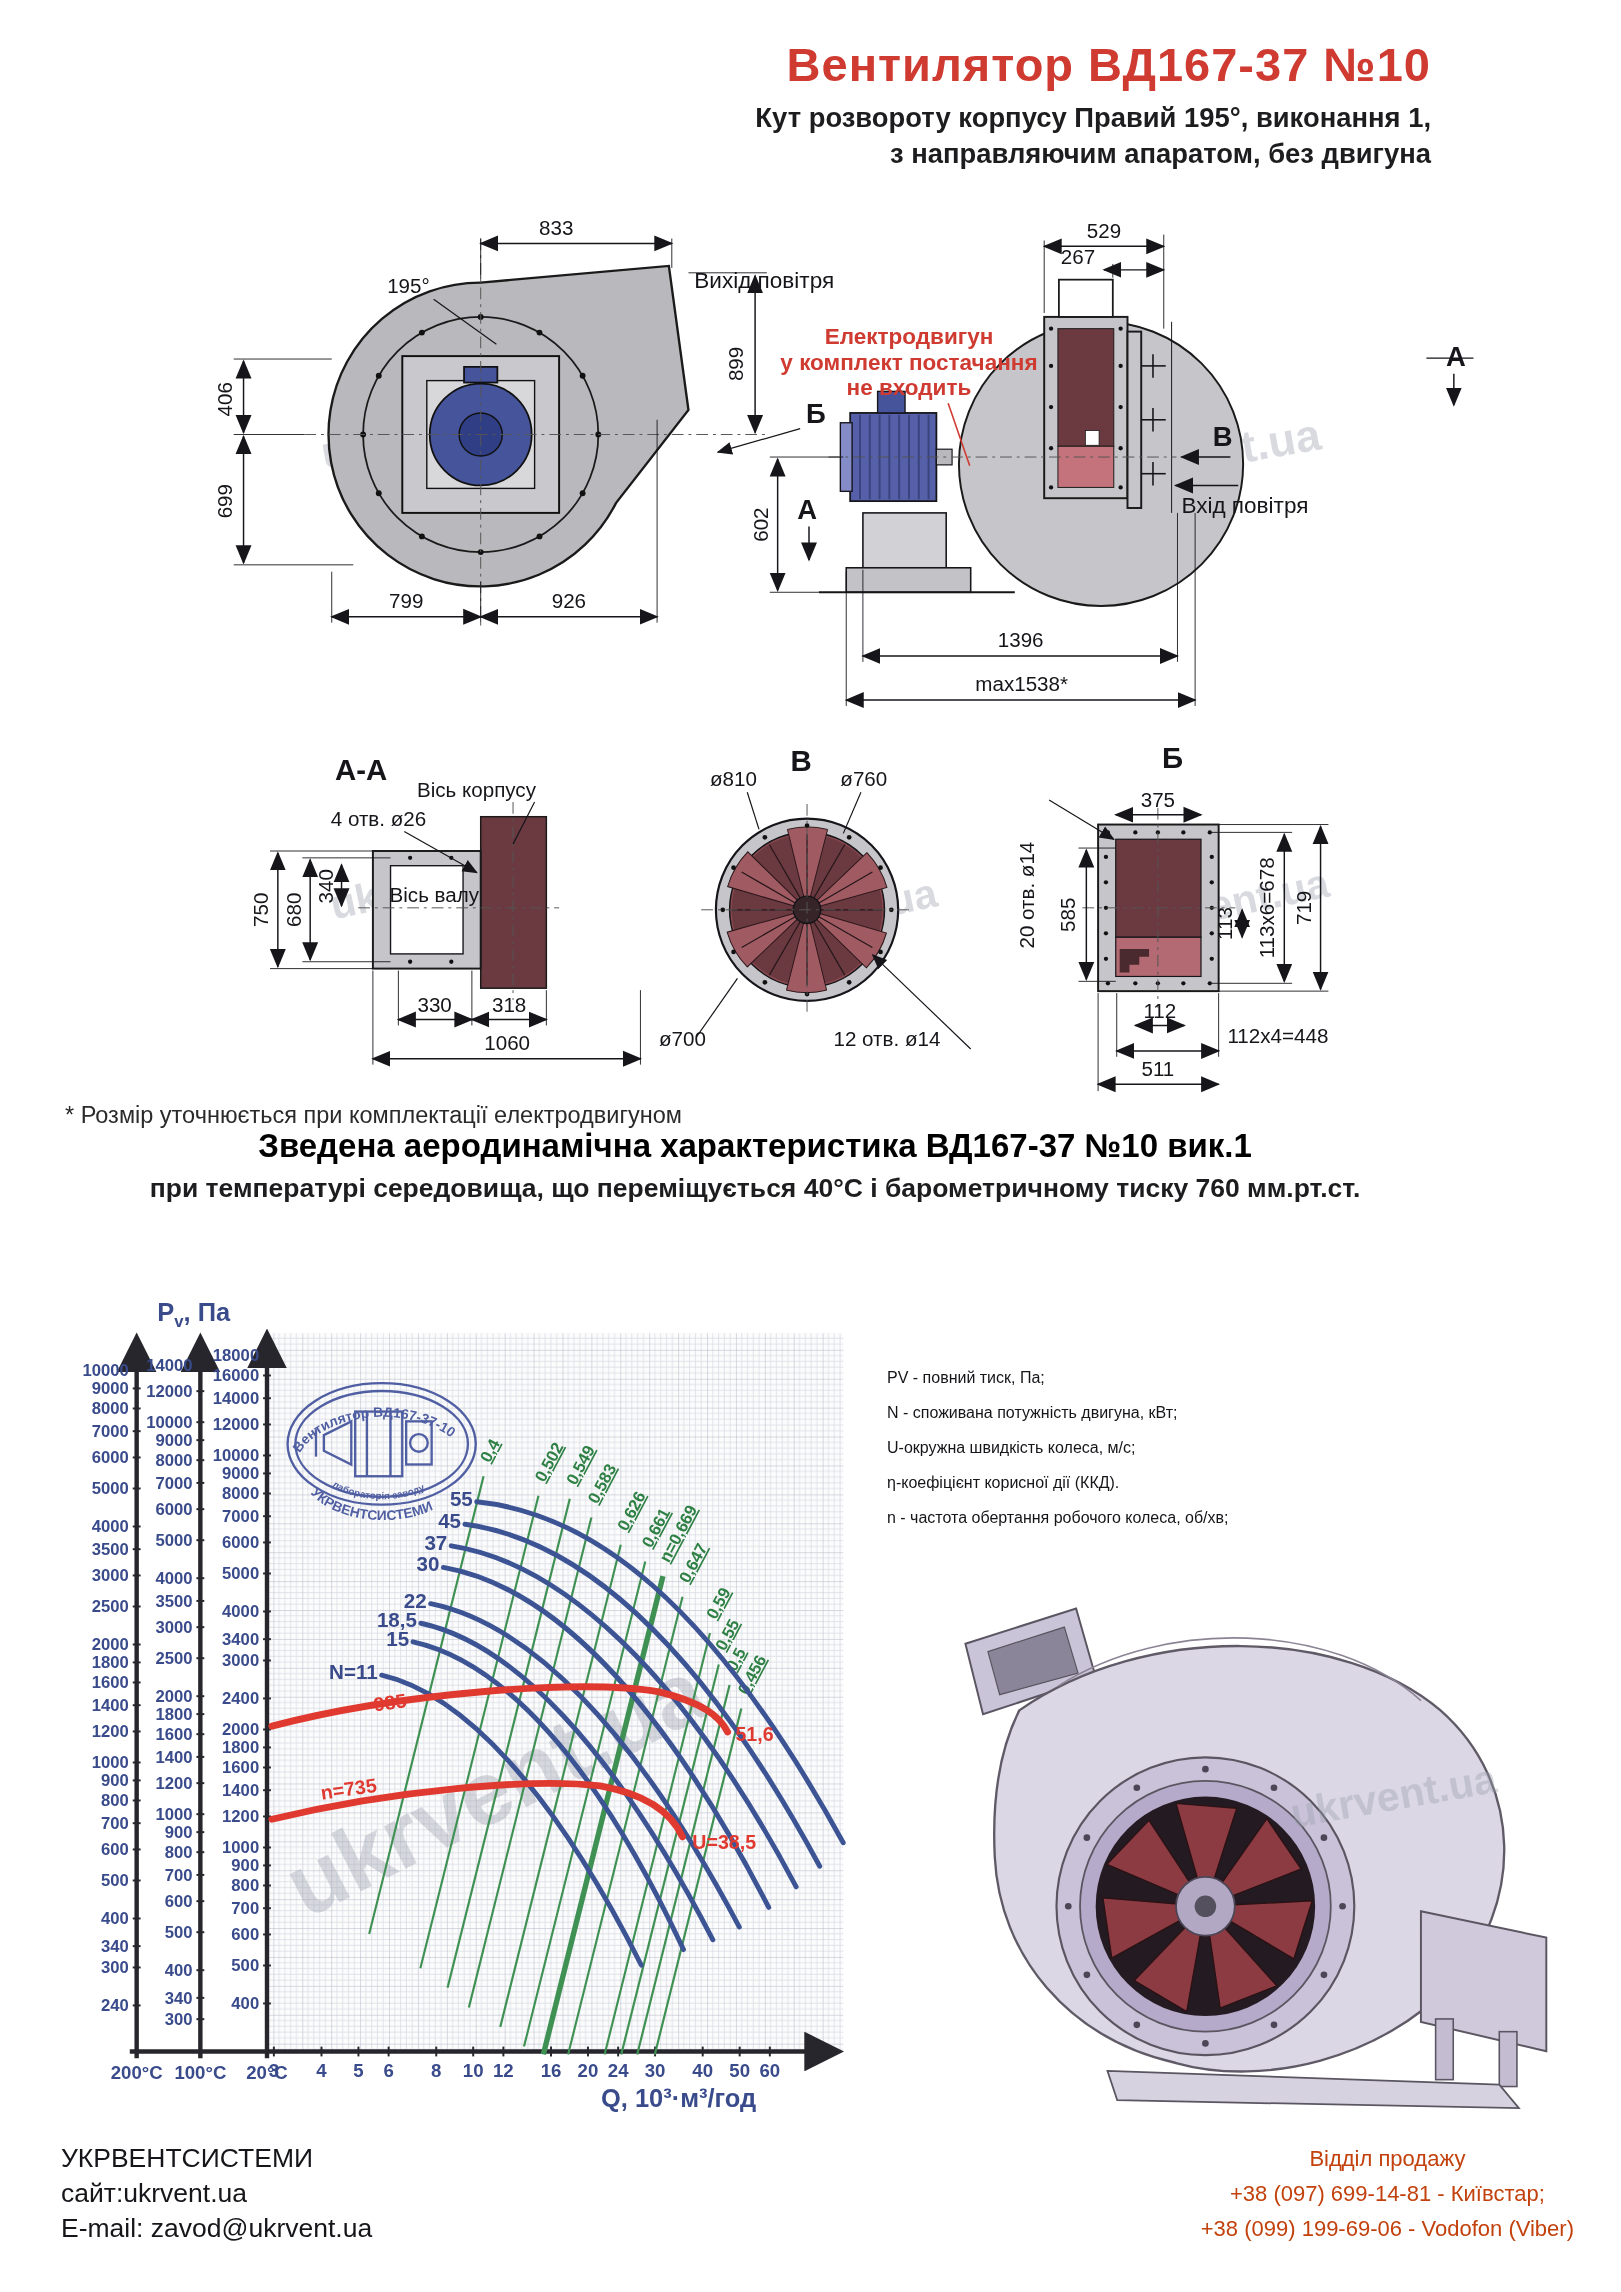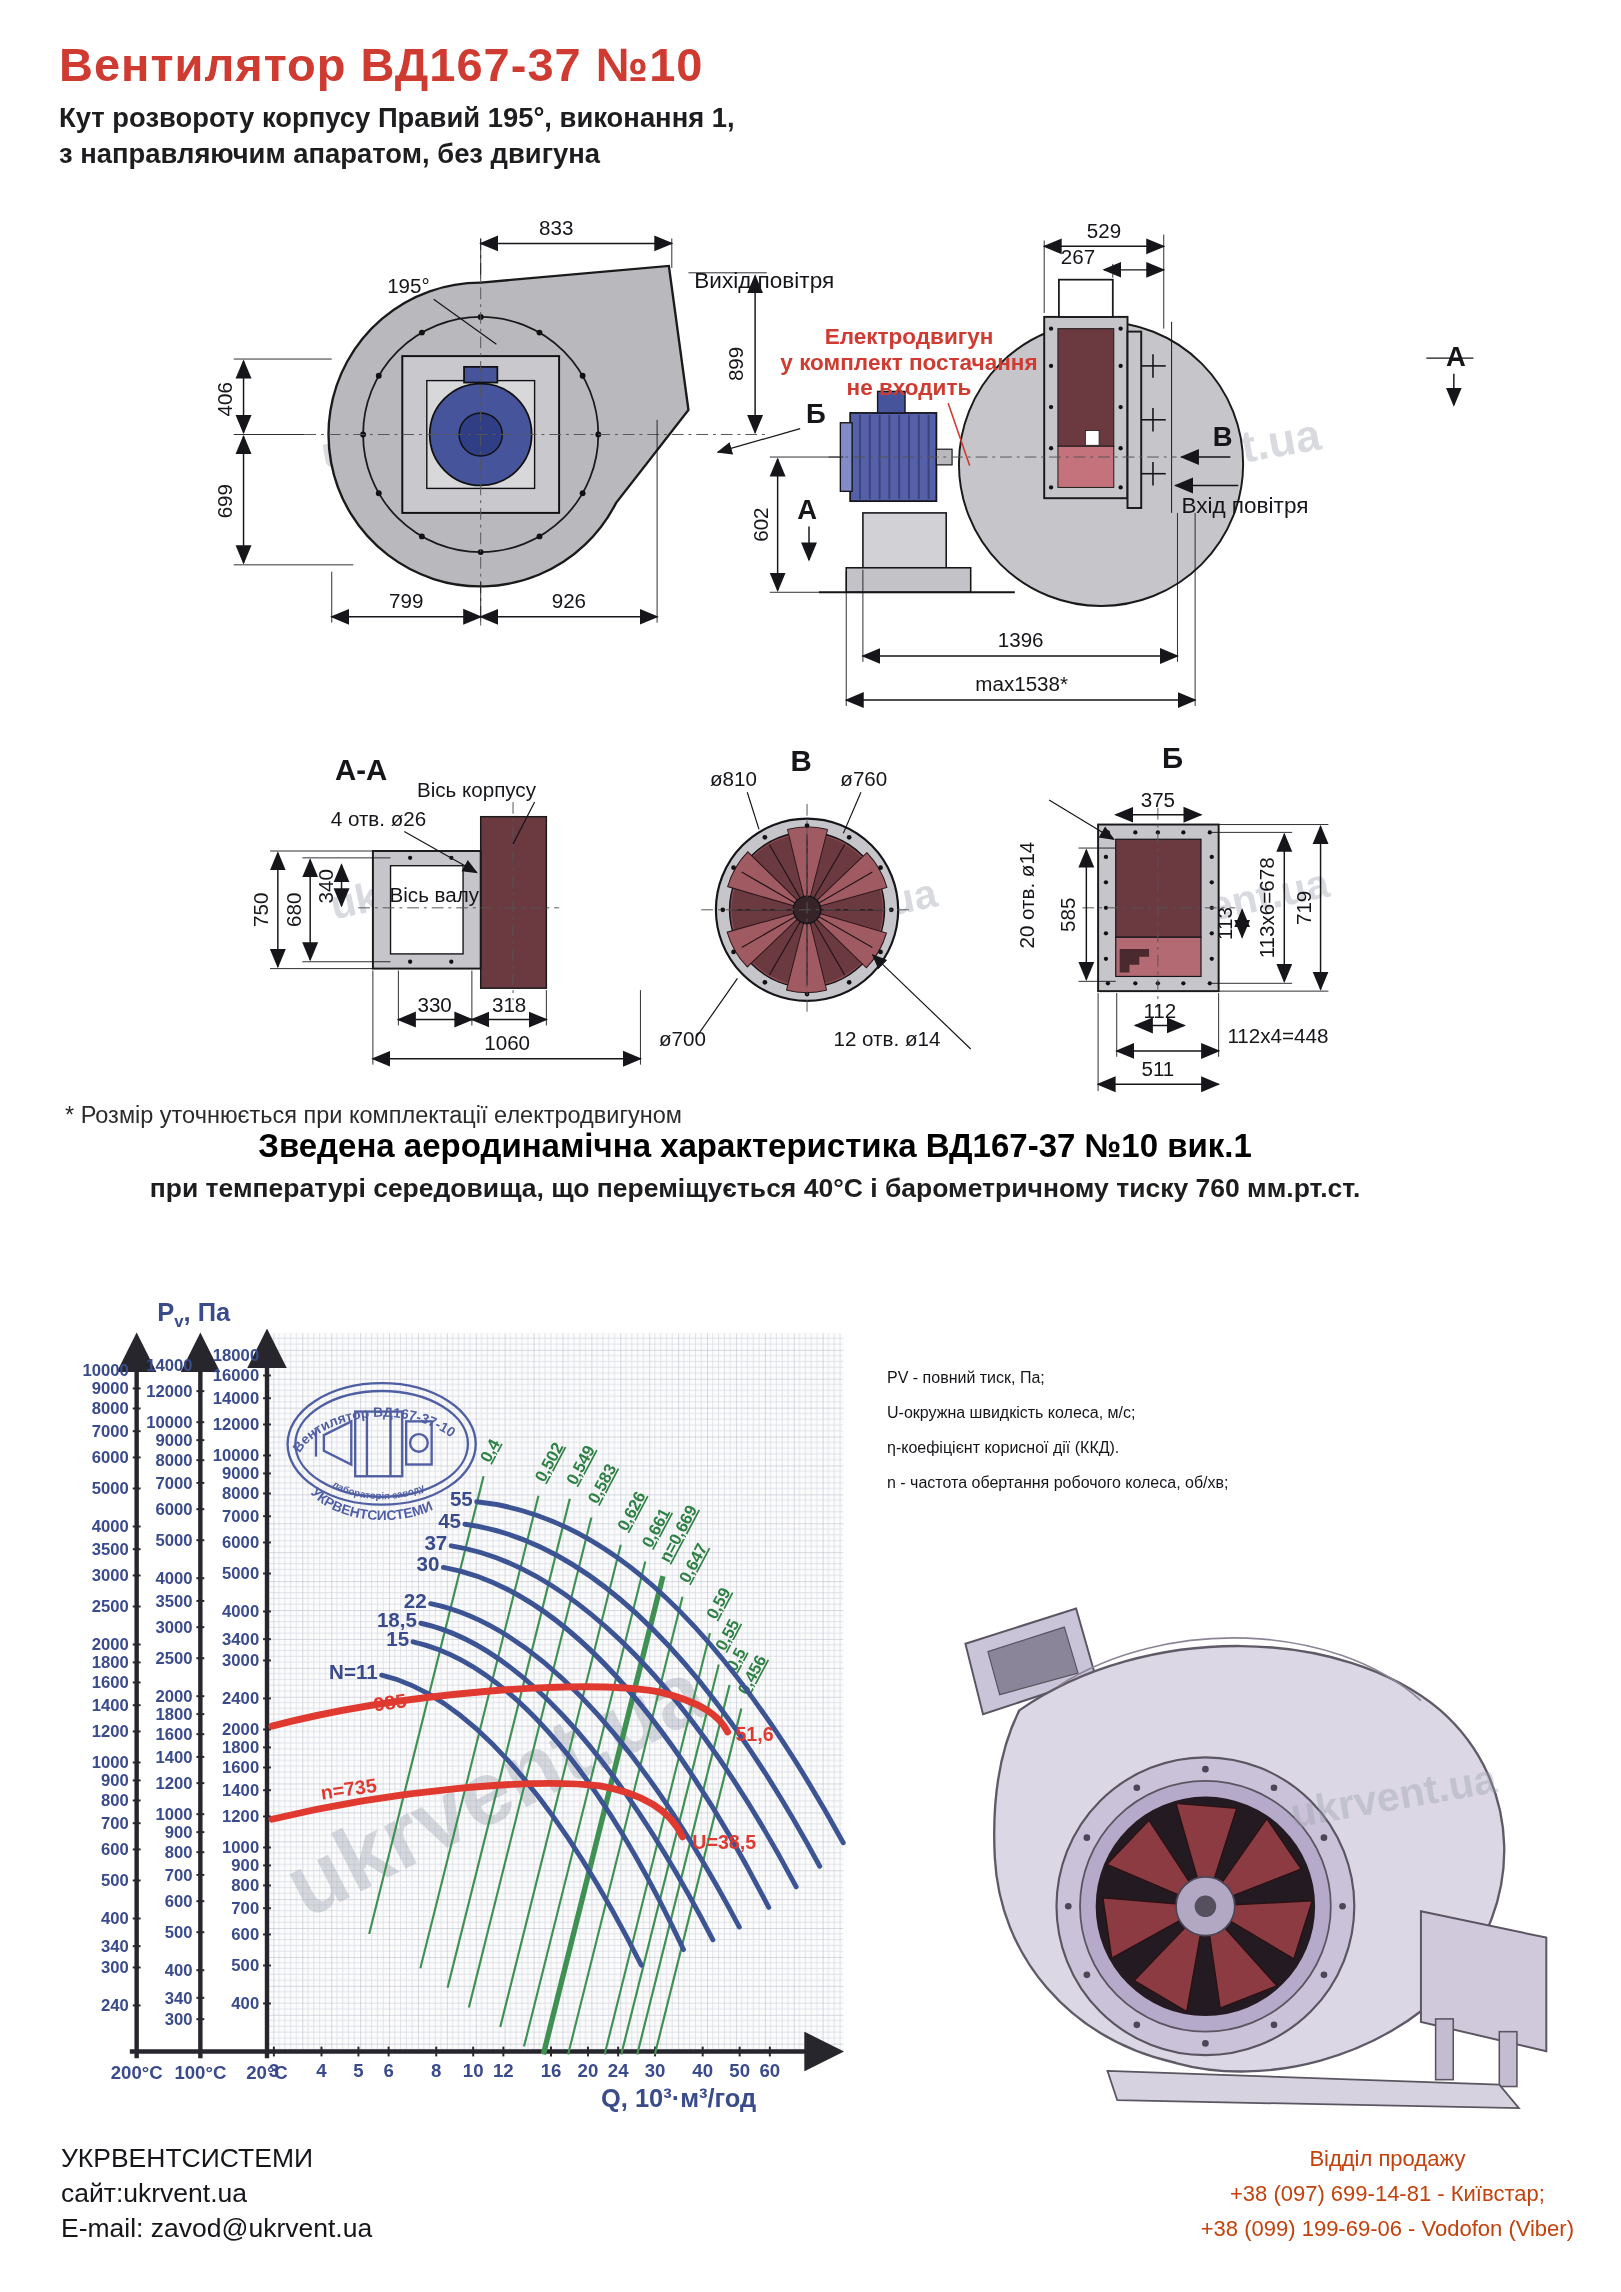--- a/index.html
+++ b/index.html
@@ -1,18 +1,18 @@
 <!DOCTYPE html>
 <html><head>
 <meta charset="utf-8">
 <style>
   html,body{margin:0;padding:0;background:#888;}
   .page{width:1621px;height:2293px;background:#fff;position:relative;overflow:hidden;
         font-family:"Liberation Sans",sans-serif;margin:0 auto;}
-  .hdr{position:absolute;left:59px;top:37px;width:1372px;text-align:left;}
+  .hdr{position:absolute;left:59px;top:37px;width:1372px;text-align:right;}
   .hdr h1{margin:0;font-size:47px;font-weight:bold;color:#cf3a31;letter-spacing:1px;}
   .hdr .sub{font-size:27.4px;font-weight:bold;color:#1d1d1f;line-height:36px;margin-top:7.8px;}
   .footnote{position:absolute;left:65px;top:1102px;font-size:23.5px;color:#2a2a2a;}
   .ctitle{position:absolute;left:59px;top:1127px;width:1392px;text-align:center;}
   .ctitle .t1{font-size:33px;font-weight:bold;color:#000000;}
   .ctitle .t2{font-size:26.5px;font-weight:bold;color:#1d1d1f;margin-top:7.8px;}
   .legend{position:absolute;left:887px;top:1360px;width:686px;font-size:16px;color:#15151a;line-height:35px;}
   .footer-l{position:absolute;left:61px;top:2141px;font-size:26.5px;color:#15151a;line-height:35px;}
   .footer-r{position:absolute;right:47px;top:2141px;font-size:22px;color:#c2410c;line-height:35px;text-align:center;}
   svg{position:absolute;}
@@ -761,20 +761,21 @@
         <line x1="250" y1="140" x2="250" y2="168"></line>
       </g>
       <text class="stamptext"><textPath href="#stT" startOffset="4%">Вентилятор ВД167-37-10</textPath></text>
       <text class="stamptext small"><textPath href="#stB1" startOffset="8%">лабораторія заводу</textPath></text>
       <text class="stamptext"><textPath href="#stB2" startOffset="6%">УКРВЕНТСИСТЕМИ</textPath></text>
     </g>
   </svg>
 
   <div class="legend">
     <div>PV - повний тиск, Па;</div>
+    <div>N - споживана потужність двигуна, кВт;</div>
     <div>U-окружна швидкість колеса, м/с;</div>
     <div>η-коефіцієнт корисної дії (ККД).</div>
     <div>n - частота обертання робочого колеса, об/хв;</div>
   </div>
 
   <svg style="left:872px;top:1583px;" width="706" height="529" viewBox="0 0 720 540">
     <g>
       <polygon points="95,62 208,26 228,96 113,134" fill="#c9c4d8" stroke="#5a5560" stroke-width="2"></polygon>
       <polygon points="118,70 196,45 210,92 130,114" fill="#8a8598" stroke="#5a5560" stroke-width="1.2"></polygon>
     </g>

